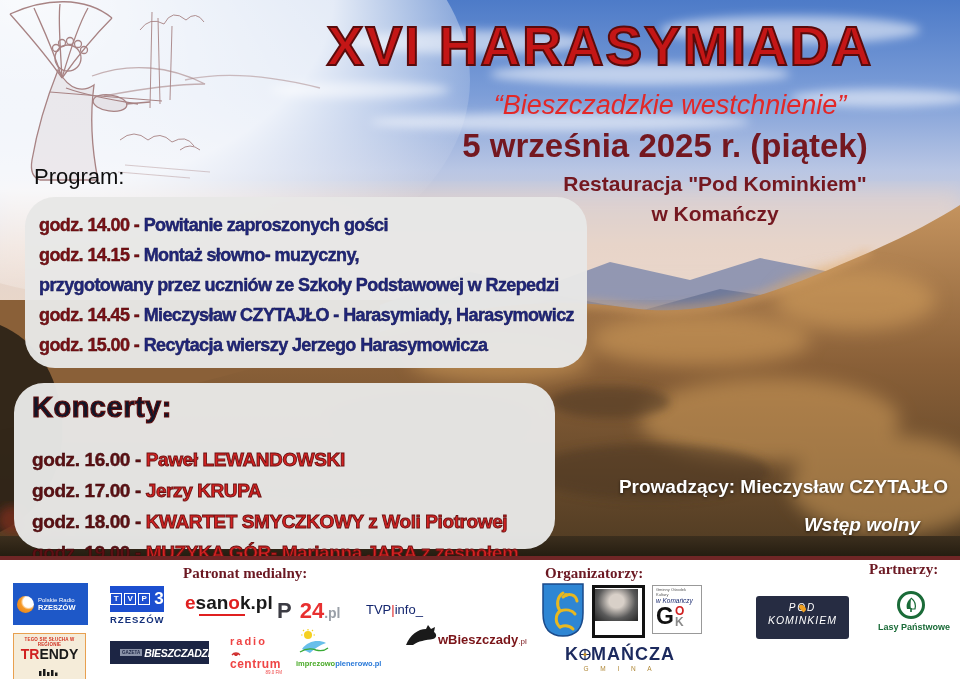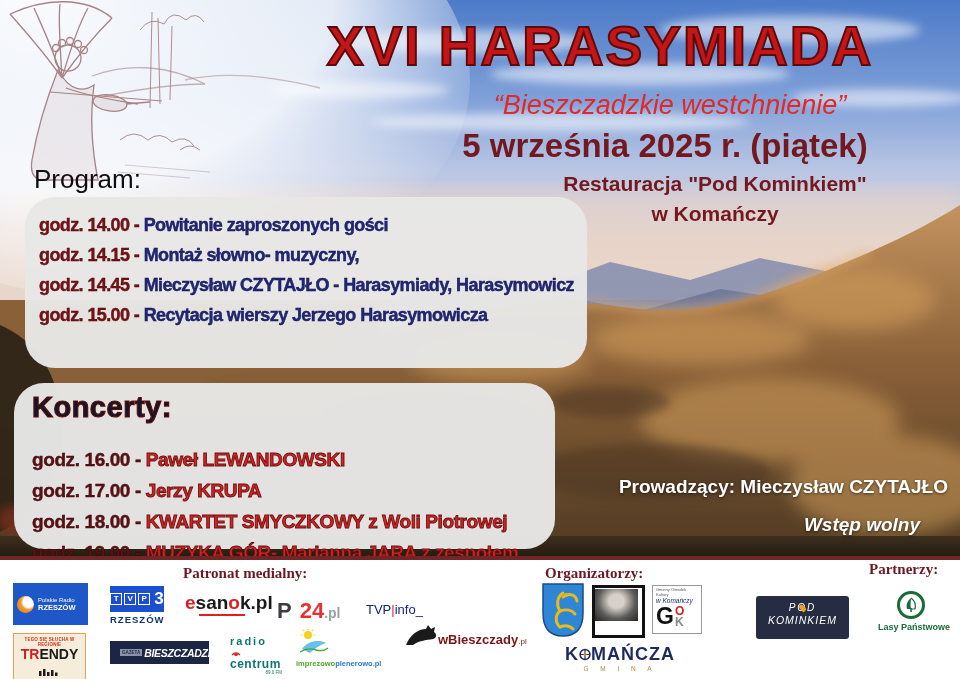--- a/index.html
+++ b/index.html
@@ -9,21 +9,21 @@
   .photo{position:absolute;left:0;top:0;width:960px;height:557px;}
   
   .title{left:295px;top:14px;width:610px;text-align:center;font-size:55px;font-weight:bold;
          letter-spacing:2px;color:#c41616;-webkit-text-stroke:2px #5a0b0b;white-space:nowrap;}
   .subtitle{left:430px;top:90px;width:480px;text-align:center;font-size:27px;font-style:italic;
             color:#e22828;white-space:nowrap;}
   .date{left:410px;top:127px;width:510px;text-align:center;font-size:33px;font-weight:bold;
         color:#741820;white-space:nowrap;}
   .venue1{left:480px;top:172px;width:470px;text-align:center;font-size:21px;font-weight:bold;color:#741820;}
   .venue2{left:480px;top:202px;width:470px;text-align:center;font-size:21px;font-weight:bold;color:#741820;}
-  .program-heading{left:34px;top:164px;font-size:26px;color:#0e0e0e;}
+  .program-heading{left:34px;top:164px;font-size:22px;color:#0e0e0e;}
   .panel{background:rgba(231,231,230,0.97);border-radius:30px;}
   .program-box{left:25px;top:197px;width:562px;height:171px;padding:13px 16px 0 14px;box-sizing:border-box;}
   .prog-row{font-size:18px;font-weight:bold;line-height:30px;letter-spacing:-0.6px;white-space:nowrap;}
   .prog-time{color:#7a1016;-webkit-text-stroke:0.4px #4a0808;}
   .prog-desc{color:#20267a;-webkit-text-stroke:0.4px #10124a;}
   .koncerty-box{left:14px;top:383px;width:541px;height:166px;padding:8px 0 0 18px;box-sizing:border-box;}
   .koncerty-heading{font-size:29px;font-weight:bold;color:#0f172a;-webkit-text-stroke:1.2px #5c0c0c;
                     letter-spacing:.5px;margin-bottom:20px;}
   .konc-row{font-size:19px;font-weight:bold;line-height:31px;letter-spacing:-0.4px;white-space:nowrap;}
   .konc-time{color:#5c1014;-webkit-text-stroke:0.4px #3a0606;}
@@ -62,21 +62,21 @@
   .lg-tvpinfo .nv{color:#14266e;} .lg-tvpinfo .rd{color:#e02020;}
   .lg-trendy{left:13px;top:633px;width:73px;height:48px;background:#f5ecd9;border:1px solid #e8a050;
              text-align:center;box-sizing:border-box;padding-top:3px;}
   .lg-trendy .t1{font-size:4.5px;font-weight:bold;color:#d03020;letter-spacing:.2px;}
   .lg-trendy .t2{font-size:14px;font-weight:bold;line-height:15px;}
   .lg-trendy .t2 .red{color:#d02020;} .lg-trendy .t2 .blk{color:#1a1a1a;}
   .lg-gazeta{left:110px;top:641px;width:99px;height:23px;background:#1c2544;display:flex;align-items:center;
              padding:0 10px;gap:2px;box-sizing:border-box;}
   .lg-gazeta .gz{background:#8a92a8;color:#1c2544;font-size:4.5px;font-weight:bold;padding:1px 2px;}
   .lg-gazeta .bz{color:#fff;font-style:italic;font-weight:bold;font-size:10.5px;letter-spacing:-.3px;}
-  .lg-rc{left:230px;top:636px;color:#0f766e;line-height:1;width:52px;}
+  .lg-rc{left:230px;top:636px;color:#ef4444;line-height:1;width:52px;}
   .lg-rc .rc1{font-size:11px;font-weight:bold;letter-spacing:2px;}
   .lg-rc .rc2{font-size:12px;font-weight:bold;letter-spacing:.5px;}
   .lg-rc .rc3{font-size:4.5px;text-align:right;margin-top:1px;}
   .lg-imp{left:296px;top:629px;width:92px;}
   .lg-imp .txt{font-size:7.5px;font-weight:bold;white-space:nowrap;}
   .lg-imp .g{color:#4aaa28;} .lg-imp .b{color:#2878d8;}
   .lg-wb{left:404px;top:625px;white-space:nowrap;}
   .lg-wb .nm{color:#7a1418;font-weight:bold;font-size:13px;} .lg-wb .pl{color:#7a1418;font-size:8px;}
   .lg-shield{left:542px;top:583px;}
   .lg-bib{left:592px;top:585px;width:53px;height:53px;border:3px solid #111;background:#fff;
@@ -224,20 +224,23 @@
 
   <div class="abs program-heading">Program:</div>
   <div class="abs panel program-box">
     <div class="prog-row">
       <span class="prog-time">godz. 14.00 - </span><span class="prog-desc">Powitanie zaproszonych gości</span>
     </div>
     <div class="prog-row">
       <span class="prog-time">godz. 14.15 - </span><span class="prog-desc">Montaż słowno- muzyczny,</span>
     </div>
     <div class="prog-row">
+      <span class="prog-time"></span><span class="prog-desc">przygotowany przez uczniów ze Szkoły Podstawowej w Rzepedzi</span>
+    </div>
+    <div class="prog-row">
       <span class="prog-time">godz. 14.45 - </span><span class="prog-desc">Mieczysław CZYTAJŁO - Harasymiady, Harasymowicz</span>
     </div>
     <div class="prog-row">
       <span class="prog-time">godz. 15.00 - </span><span class="prog-desc">Recytacja wierszy Jerzego Harasymowicza</span>
     </div>
   </div>
 
   <div class="abs panel koncerty-box">
     <div class="koncerty-heading">Koncerty:</div>
     <div class="konc-row">

